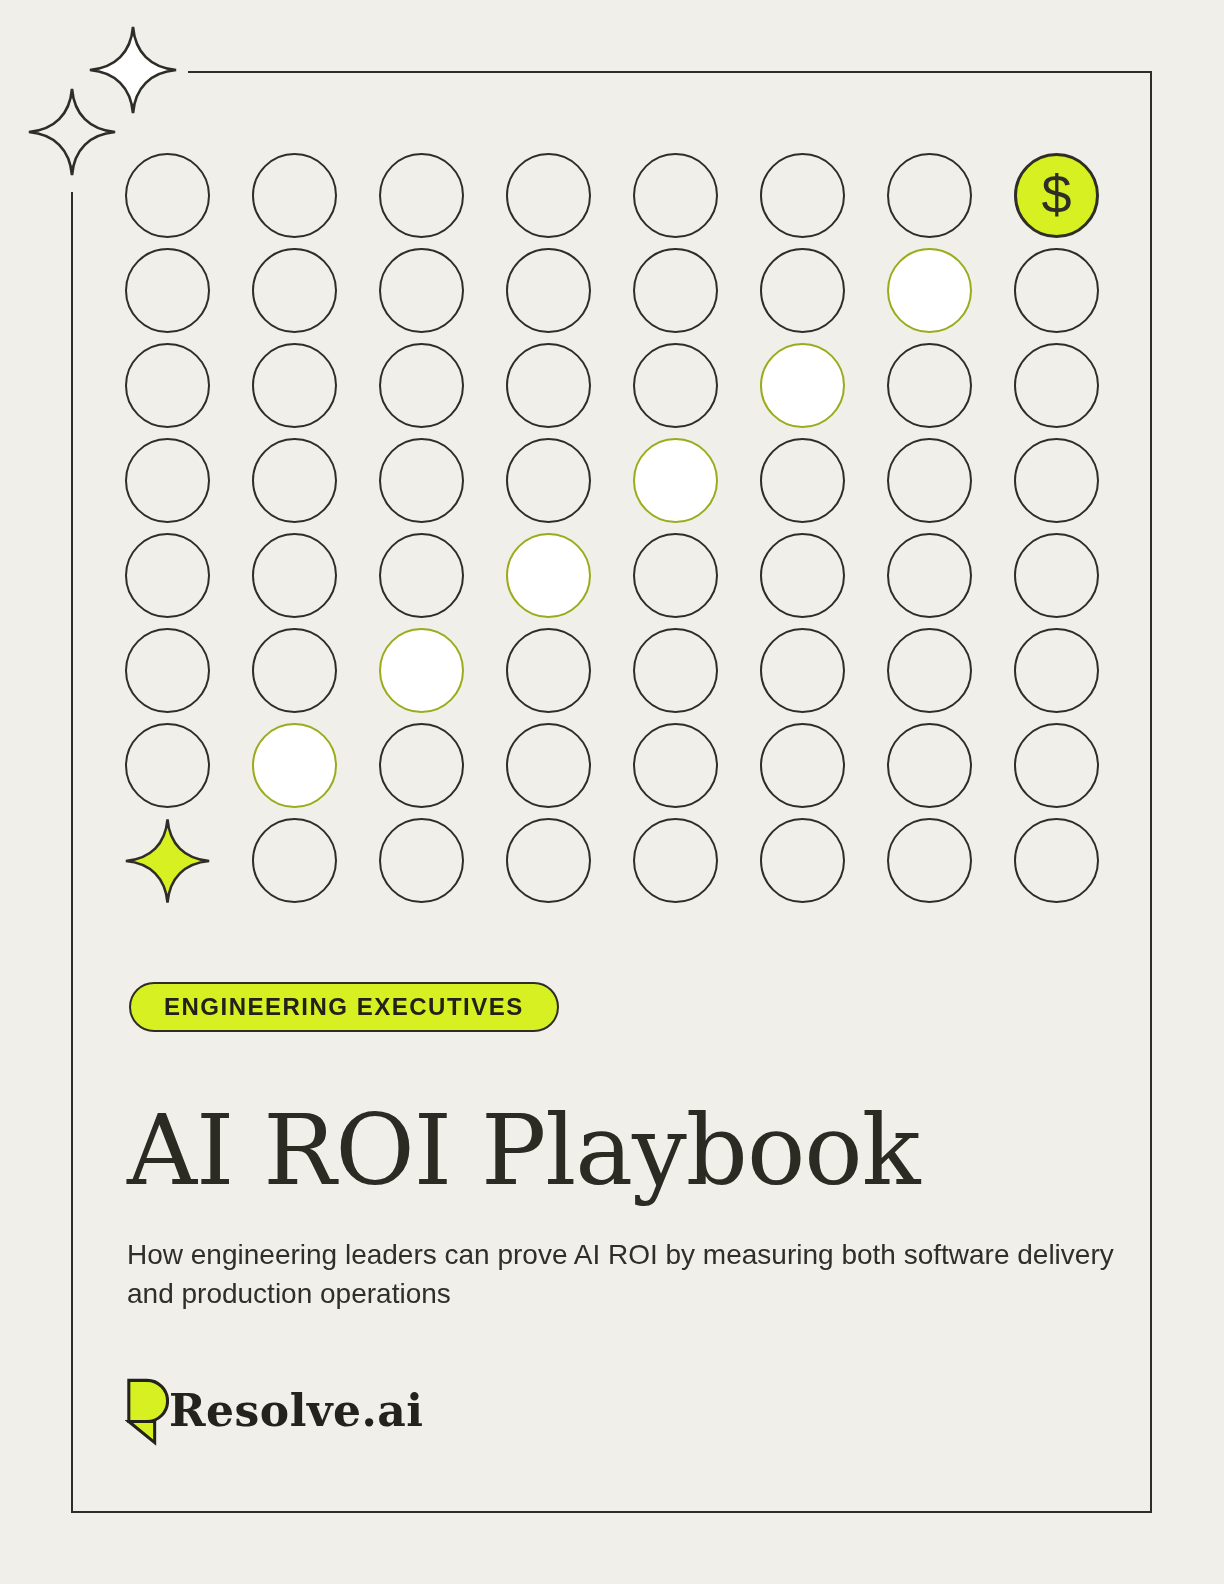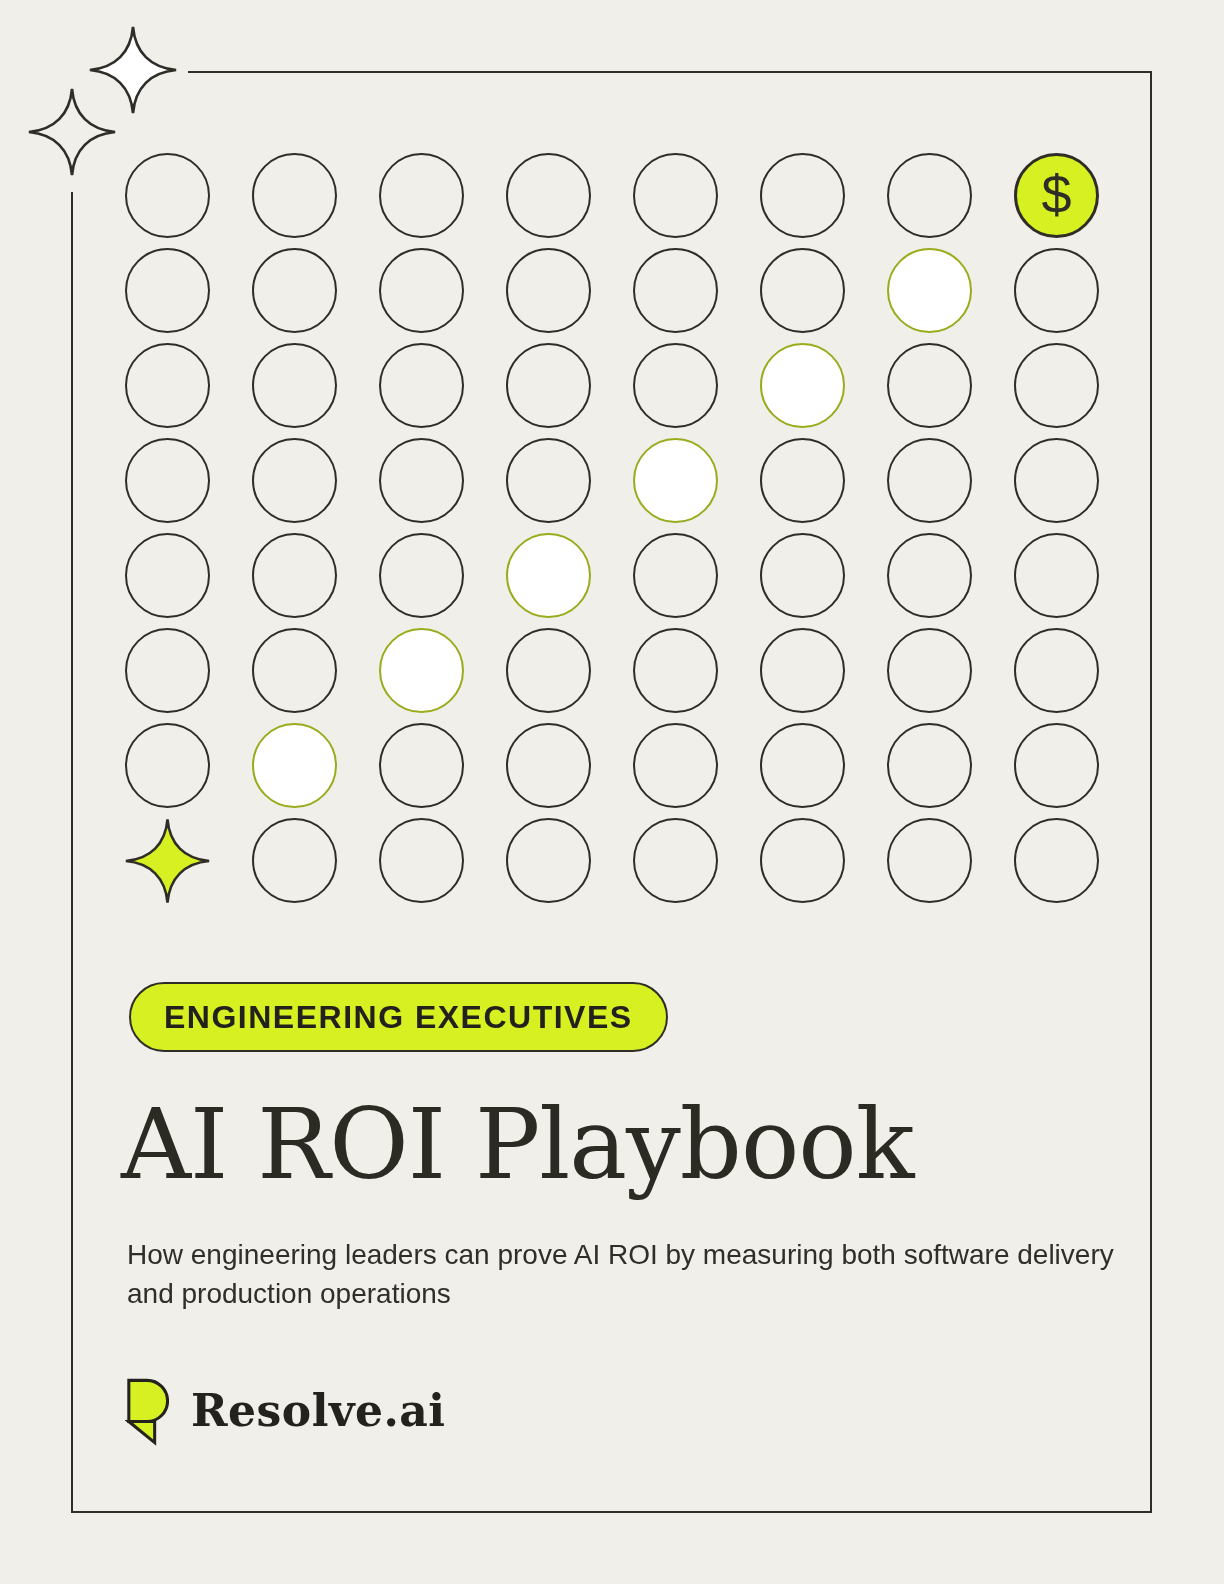--- a/index.html
+++ b/index.html
@@ -59,43 +59,43 @@
     color:var(--dark);
     padding-bottom:4px;
   }
   .cell-sparkle{
     display:flex;align-items:center;justify-content:center;
   }
   .cell-sparkle svg{width:86px;height:86px;}
 
   .badge{
     position:absolute;left:129px;top:982px;
-    height:70px;padding:0 33px;
+    height:50px;padding:0 33px;
     background:var(--lime);
     border:2.5px solid var(--dark);
     border-radius:37px;
     display:inline-flex;align-items:center;
-    font-size:32px;font-weight:700;letter-spacing:1.5px;
+    font-size:24px;font-weight:700;letter-spacing:1.5px;
     color:#22211c;white-space:nowrap;
   }
   .title{
-    position:absolute;left:121px;top:1088px;margin:0;
+    position:absolute;left:121px;top:1088px;margin:6px;
     font-family:"DejaVu Serif","Liberation Serif",serif;
     font-size:97px;font-weight:500;letter-spacing:-1px;
     line-height:1.18;color:#2b2a23;white-space:nowrap;
   }
   .subtitle{
     position:absolute;left:127px;top:1235px;margin:0;
     width:1020px;
     font-size:28px;line-height:1.4;font-weight:400;
     color:#2f2e28;
   }
   .logo{
     position:absolute;left:125px;top:1376px;
-    display:flex;align-items:center;gap:22px;
+    display:flex;align-items:center;
   }
   .logo-mark{width:44px;height:70px;display:block;}
   .brand-name{
     font-family:"DejaVu Serif","Liberation Serif",serif;
     font-size:44px;font-weight:600;letter-spacing:0.5px;
     color:#23221d;line-height:1;
   }
 </style>
 </head>
 <body>

